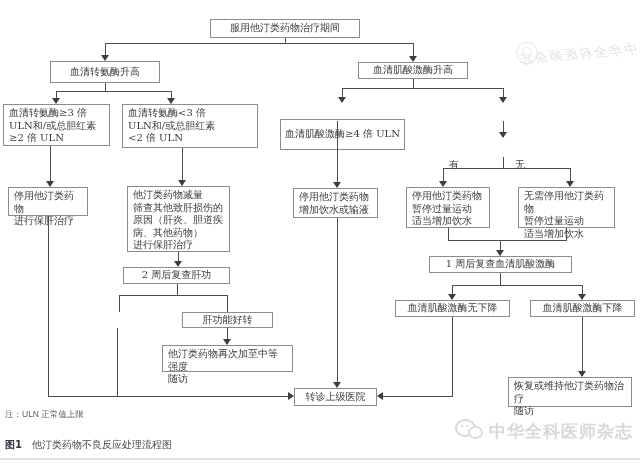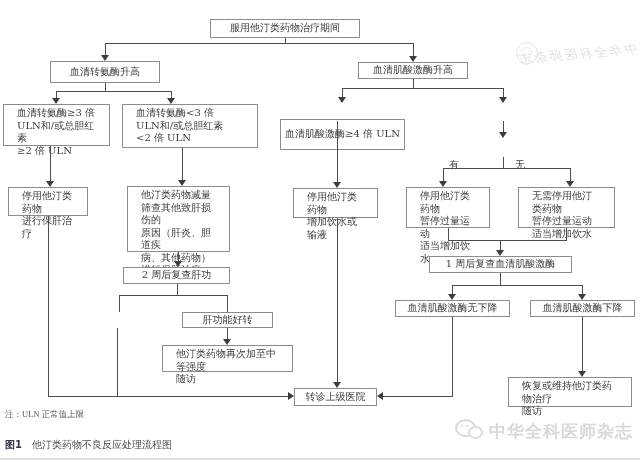--- a/index.html
+++ b/index.html
@@ -6,29 +6,29 @@
   #canvas{
     position:relative;width:640px;height:463px;background:#ffffff;overflow:hidden;
     font-family:"DejaVu Serif","Liberation Serif",serif;color:#3a3a3a;
   }
   .node{
     position:absolute;box-sizing:border-box;background:#ffffff;
     border:1px solid #8c8c8c;font-size:10px;line-height:1.25;color:#3a3a3a;
     white-space:pre-line;
   }
   .node.c{display:flex;align-items:center;justify-content:center;text-align:center;padding:1px 2px;}
-  .node.l{padding:2px 13px;text-align:left;}
+  .node.l{padding:2px 5px;text-align:left;}
   .vl,.hl{position:absolute;background:#4d4d4d;}
   .vl{width:1px;}
   .hl{height:1px;}
   .arr-d{position:absolute;width:0;height:0;border-left:4px solid transparent;border-right:4px solid transparent;border-top:6px solid #3d3d3d;}
   .arr-l{position:absolute;width:0;height:0;border-top:4px solid transparent;border-bottom:4px solid transparent;border-right:6px solid #3d3d3d;}
   .arr-r{position:absolute;width:0;height:0;border-top:4px solid transparent;border-bottom:4px solid transparent;border-left:6px solid #3d3d3d;}
   .branch-label{position:absolute;font-size:10px;color:#3a3a3a;}
-  .note{position:absolute;left:5px;top:409px;font-size:8.5px;color:#5a5a5a;font-family:Liberation Serif, serif;}
+  .note{position:absolute;left:5px;top:409px;font-size:8.5px;color:#5a5a5a;font-family:Liberation Sans, sans-serif;}
   .caption{position:absolute;left:5px;top:438px;font-size:10px;color:#4a4a55;font-family:"DejaVu Sans","Liberation Sans",sans-serif;}
   .caption b{font-weight:bold;color:#33334a;margin-right:10px;}
   .wm-top{
     position:absolute;left:548px;top:44px;width:90px;font-size:13px;color:#e2e2e2;
     transform:scaleX(-1) rotate(5deg);font-style:italic;letter-spacing:2px;white-space:nowrap;
   }
   .wm-top-seal{position:absolute;left:516px;top:42px;width:20px;height:20px;border:1.5px solid #e6e6e6;border-radius:50%;}
   .wm-top-seal:after{content:"";position:absolute;left:4px;top:4px;width:9px;height:9px;border:1px solid #ebebeb;border-radius:50%;}
   .wm-bottom{position:absolute;left:455px;top:417px;display:flex;align-items:center;}
   .wm-bubble{position:relative;width:28px;height:28px;margin-right:6px;}

